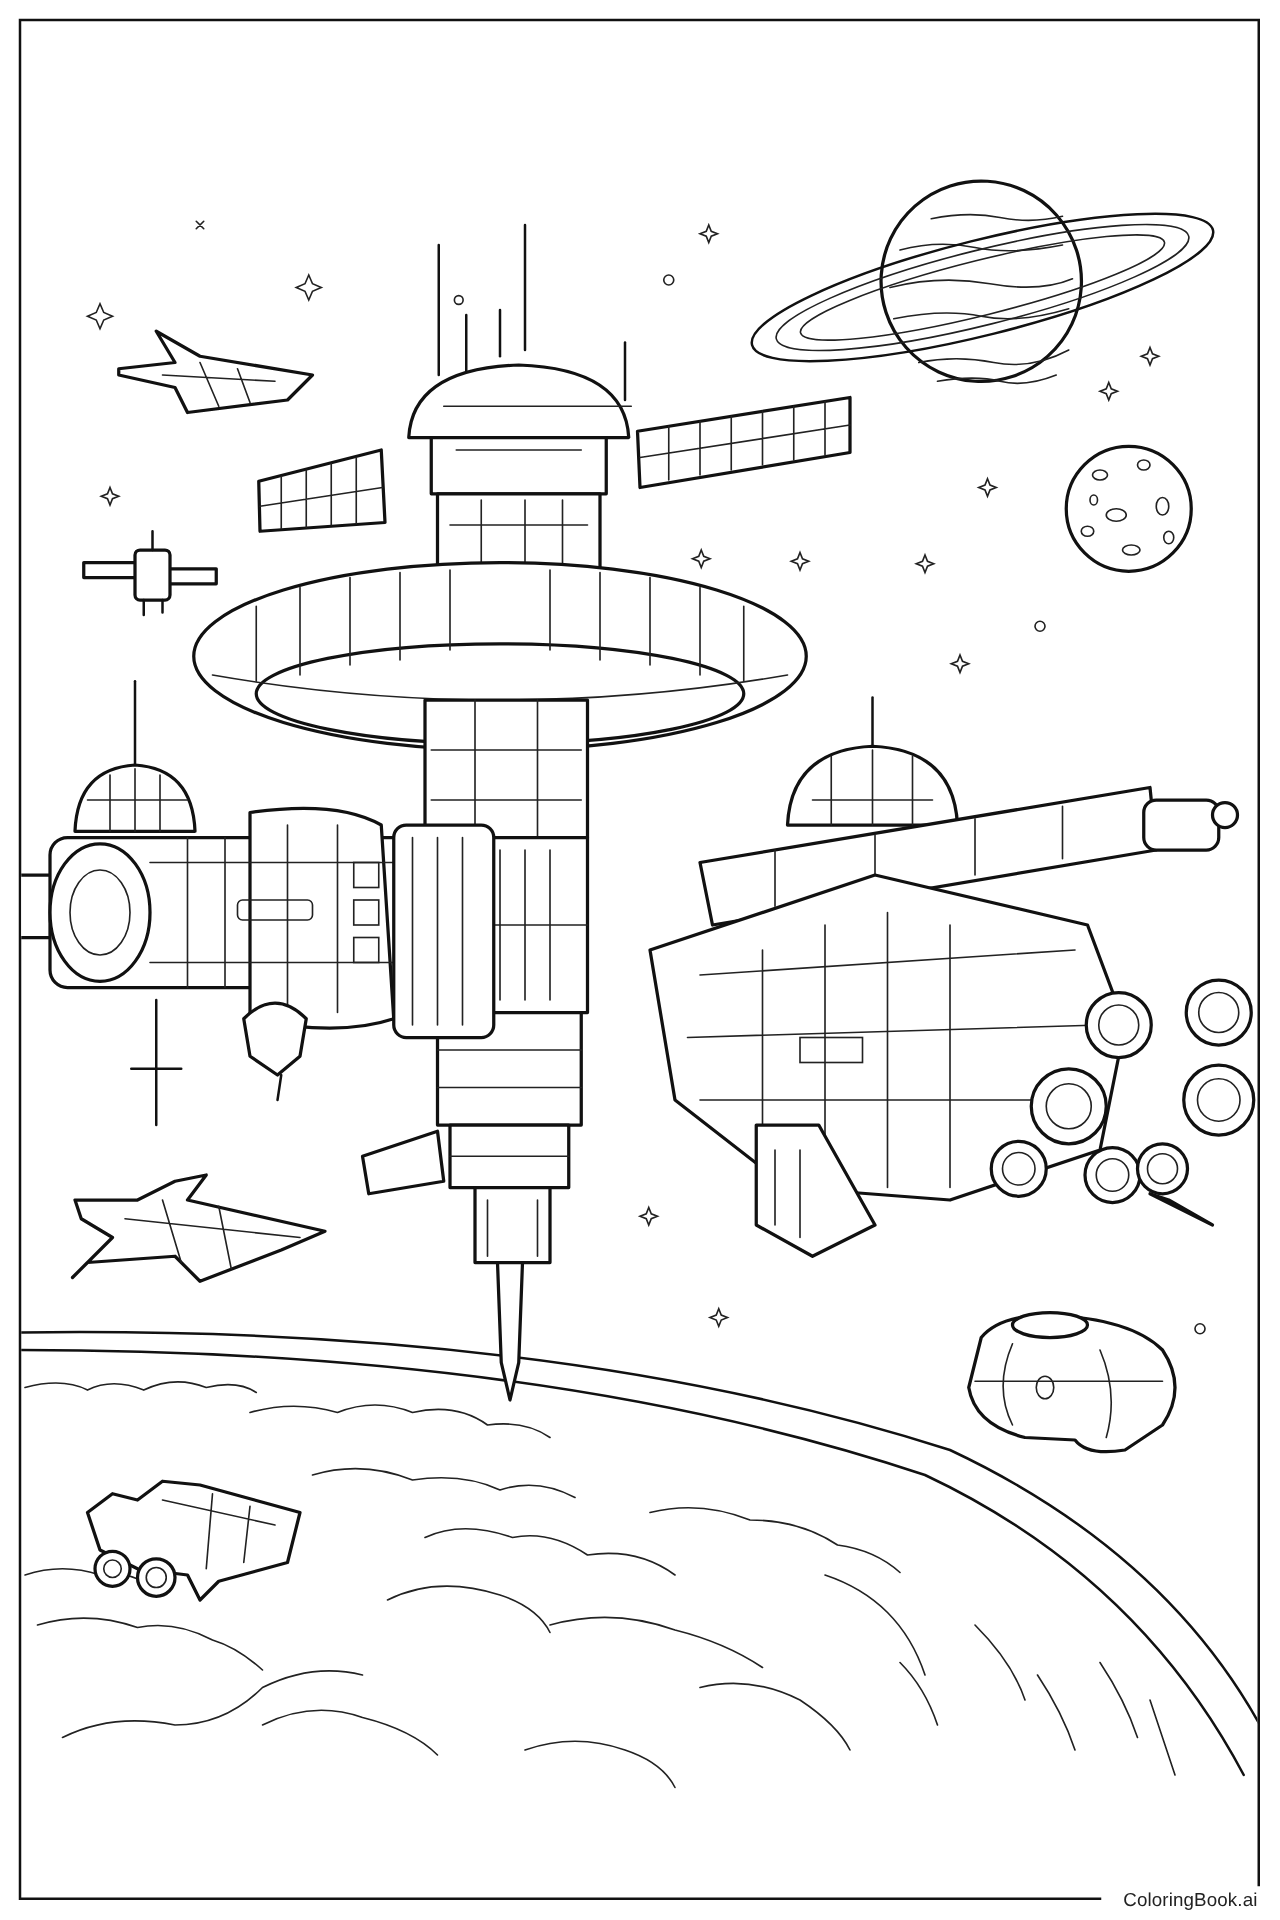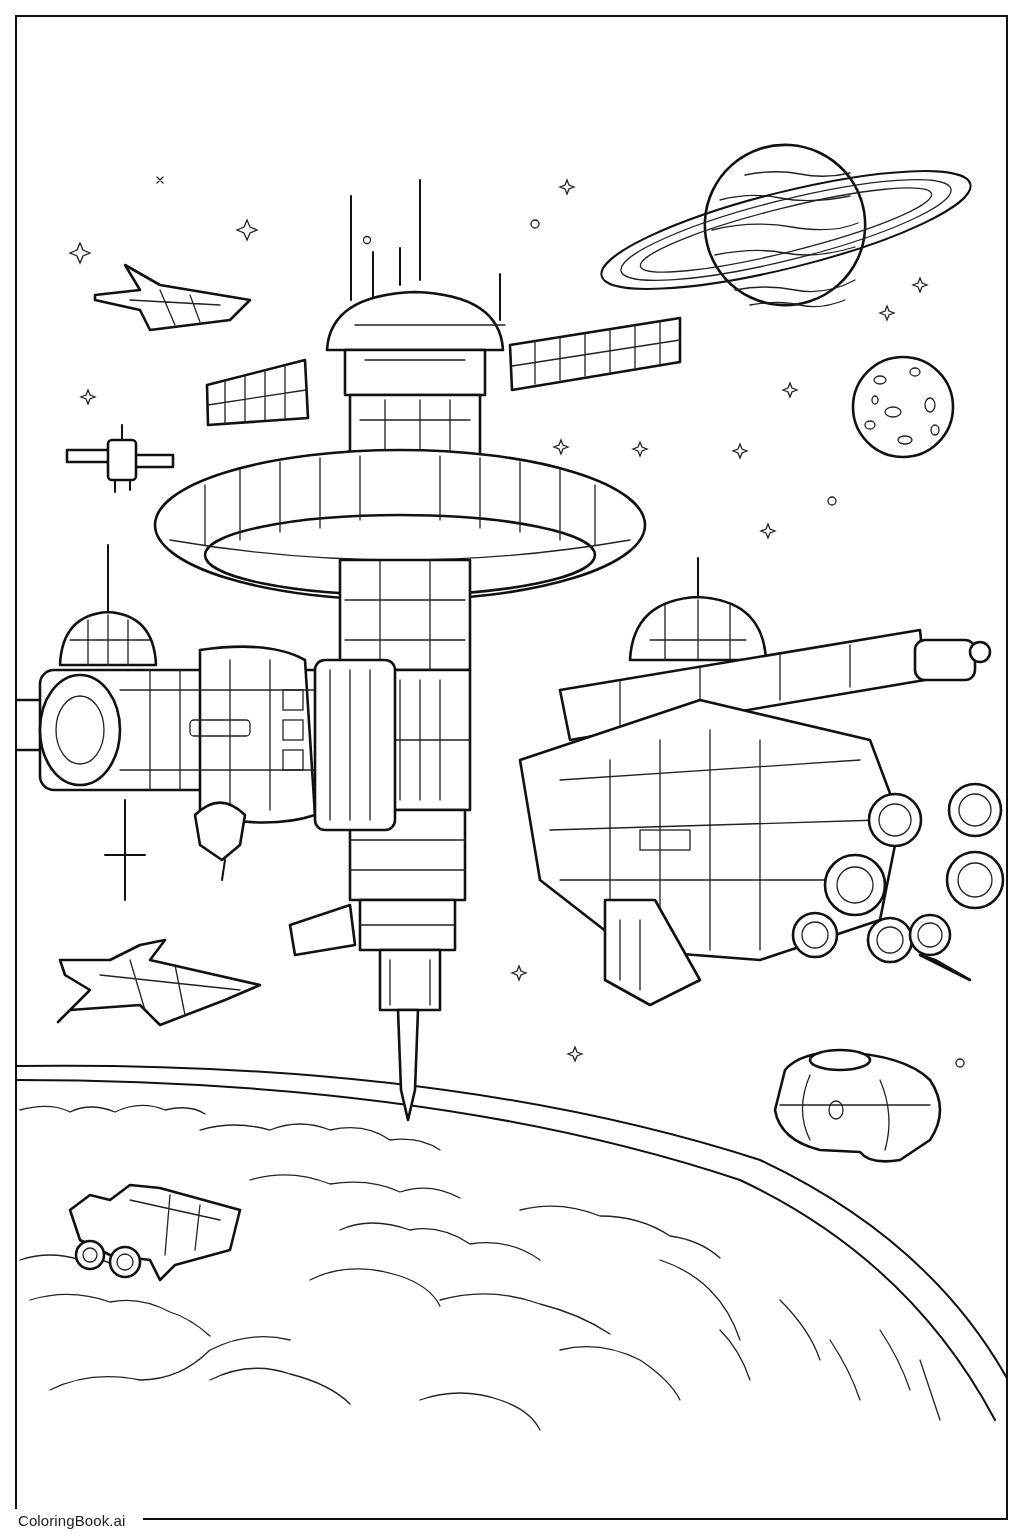--- a/index.html
+++ b/index.html
@@ -1,19 +1,19 @@
 <!DOCTYPE html>
 <html><head>
 <meta charset="utf-8">
 <style>
   html, body { margin:0; padding:0; background:#ffffff; }
   body { width:1024px; height:1536px; position:relative; overflow:hidden; font-family:"Liberation Sans", sans-serif; }
   .frame { position:absolute; left:15px; top:15px; width:993px; height:1505px; border:2px solid #111; box-sizing:border-box; }
   .art { position:absolute; left:0; top:0; width:1024px; height:1536px; }
-  .footer { position:absolute; left:0; top:1509px; width:1024px; height:24px; text-align:left; }
+  .footer { position:absolute; left:0; top:1509px; width:1024px; height:24px; text-align:right; }
   .footer-label { display:inline-block; background:#fff; padding:0 18px; font-size:15px; color:#222; line-height:24px; letter-spacing:0.1px; }
   svg .k { fill:#fff; stroke:#111; stroke-width:2.6; stroke-linejoin:round; stroke-linecap:round; }
   svg .t { fill:none; stroke:#222; stroke-width:1.3; stroke-linecap:round; }
   svg .m { fill:none; stroke:#111; stroke-width:2; stroke-linecap:round; }
 </style>
 </head>
 <body>
 
 <div class="frame"></div>
 

